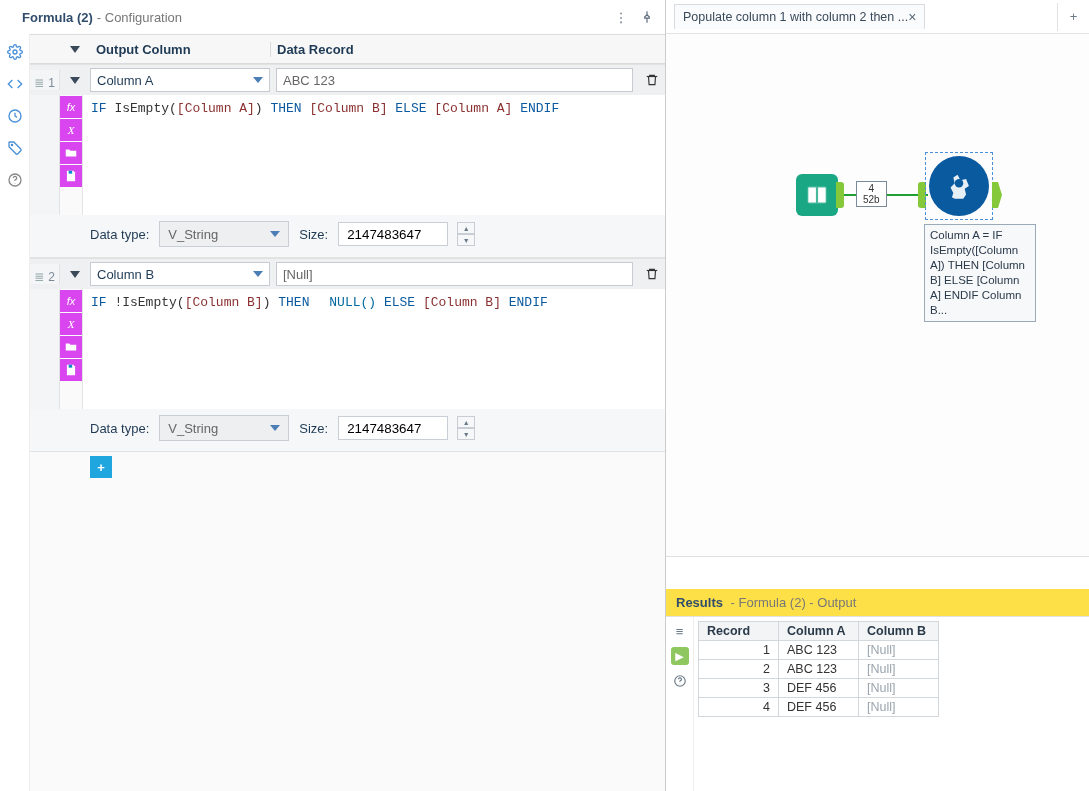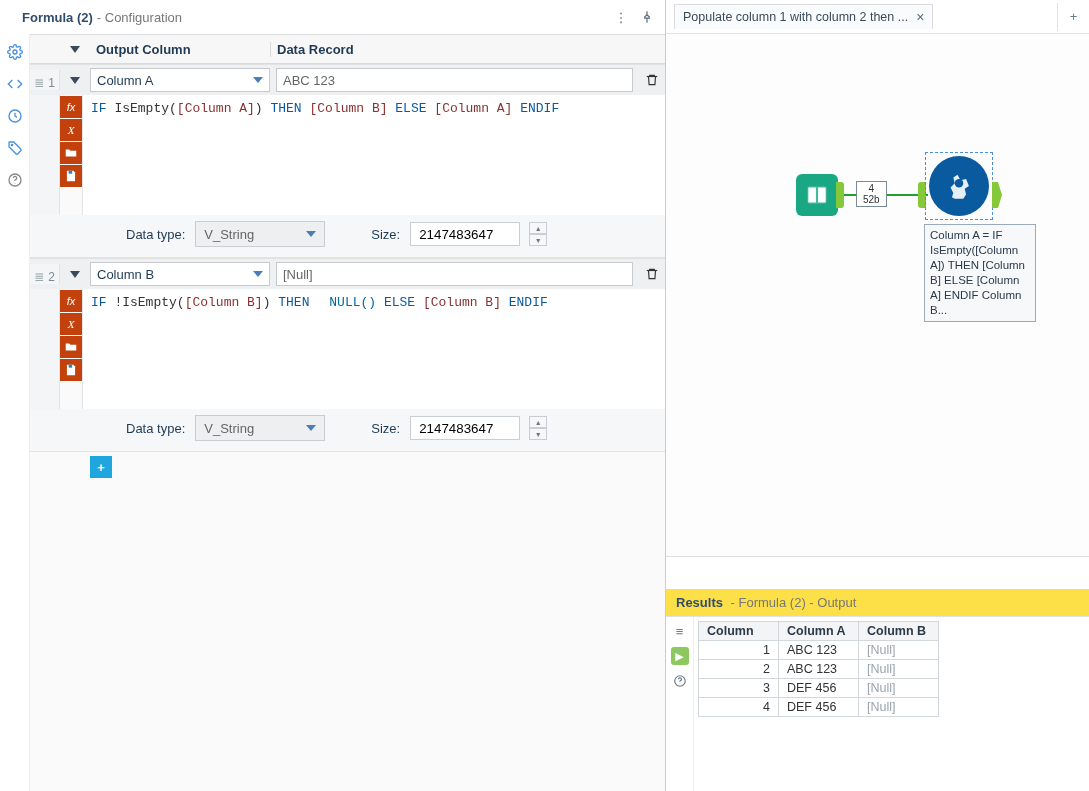--- a/index.html
+++ b/index.html
@@ -130,21 +130,21 @@
   .fb-body {
     display:flex;
   }
   .fb-sidebar {
     width:22px;
     display:flex; flex-direction:column; gap:1px;
     padding:1px 0;
   }
   .fx-btn {
     width:22px;height:22px;
-    background:#c2410c; color:#fff;
+    background:#d946ef; color:#fff;
     display:flex;align-items:center;justify-content:center;
     font-size:11px; cursor:pointer;
   }
   .fb-expr {
     flex:1;
     background:#fff;
     border-left:1px solid #e4e4e4;
     padding:6px 8px;
     font-family: Consolas, "Courier New", monospace;
     font-size:13px;
@@ -152,21 +152,21 @@
     min-height:120px;
   }
   .tok-kw { color:#0a5aa0; }
   .tok-col { color:#8a3030; }
   .tok-null { color:#0369a1;margin-left:12px; }
   .fb-footer {
     display:flex; align-items:center; gap:10px;
     padding:6px 0 10px 60px;
     background:#f6f7f8;
   }
-  .fb-footer .lbl { color:#1f3a54;margin-left:36px; }
+  .fb-footer .lbl { color:#1f3a54; }
   .readonly-input {
     background:#edeff1; border:1px solid #c9ced4; padding:12px 8px;
     min-width:100px; height:24px; display:flex; align-items:center;
     color:#666;
   }
   .readonly-input.w130 { min-width:130px; display:flex; }
   .readonly-input .flex { flex:1; }
   .num-input {
     background:#fff; border:1px solid #c9ced4; padding:2px 8px;
     width:110px; height:24px;
@@ -190,21 +190,21 @@
   .right-panel {
     flex:1;
     display:flex;
     flex-direction:column;
   }
   .tabbar {
     display:flex; align-items:center; height:34px; background:#fff;
     border-bottom:1px solid #e2e2e2; padding-left:8px;
   }
   .tab {
-    display:flex; align-items:center; gap:8px; padding:4px 8px;
+    display:flex; align-items:center; gap:0; padding:4px 8px;
     background:#fafbfc; border:1px solid #d9dbde; border-bottom:none;
     color:#3a4a5a; font-size:12.5px;
     max-width:280px;
   }
   .tab .close { color:#5a6a78; cursor:pointer; font-size:14px; }
   .newtab {
     width:32px;height:28px;display:flex;align-items:center;justify-content:center;
     color:#6a7a88; border-left:1px solid #e2e2e2; cursor:pointer;
   }
   .canvas {
@@ -540,21 +540,21 @@
               <circle cx="12" cy="12" r="9"></circle>
               <path d="M9.5 9a2.5 2.5 0 1 1 3.5 2.3c-.9.4-1.5 1-1.5 2"></path>
               <circle cx="12" cy="17" r=".7" fill="currentColor" stroke="none"></circle>
             </svg>
         </div>
       </div>
       <div class="res-main">
         <table class="res-table">
           <thead>
               <tr id="res-head">
-                <th>Column</th>
+                <th>Record</th>
                 <th>Column A</th>
                 <th>Column B</th>
               </tr>
             </thead>
           <tbody id="res-body">
               <tr>
                 <td class="rec">1</td>
                 <td>ABC 123</td>
                 <td class="null">[Null]</td>
               </tr>

